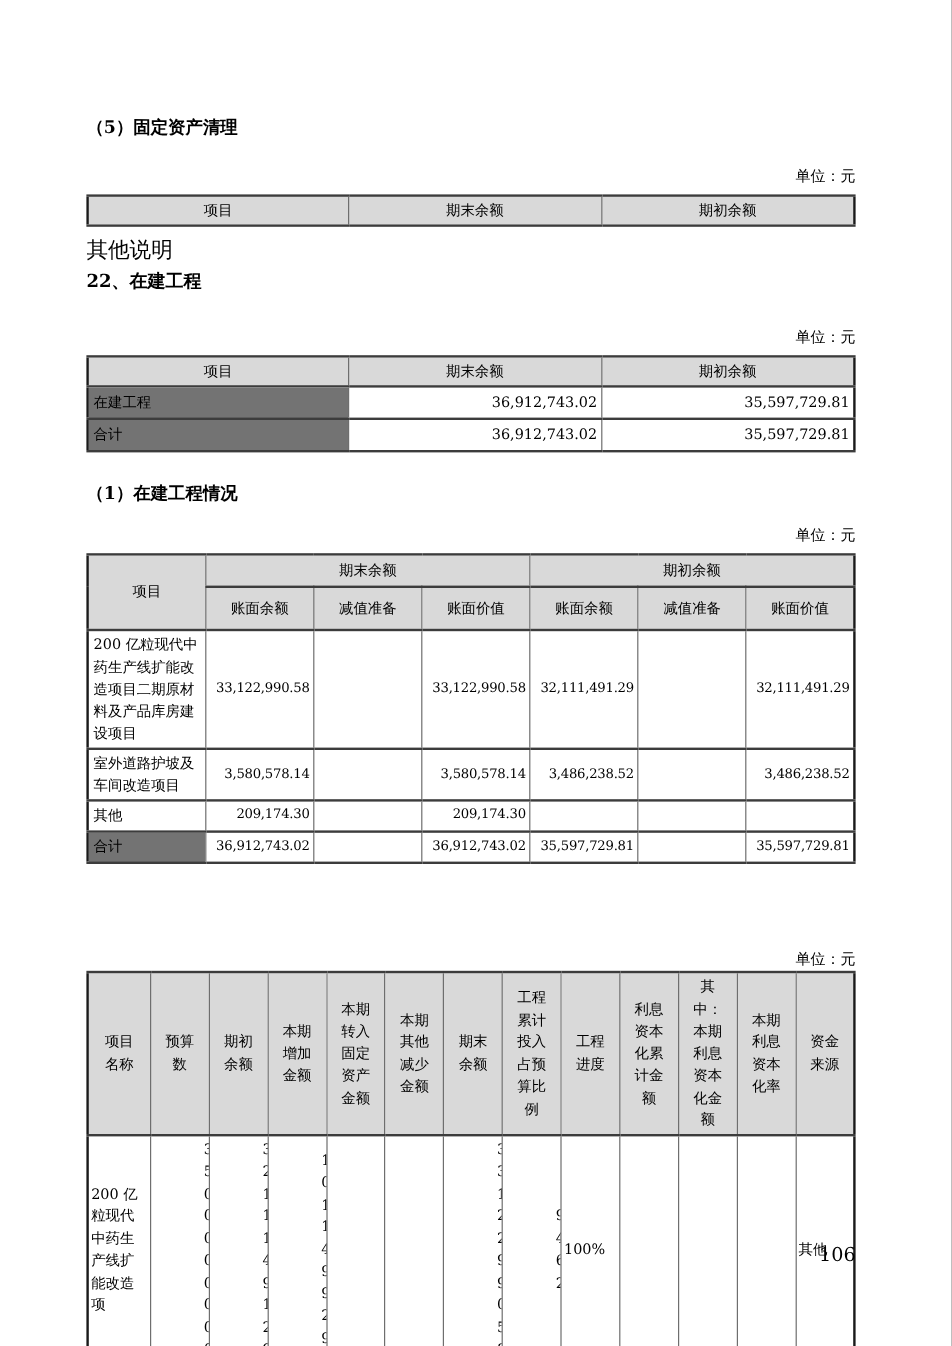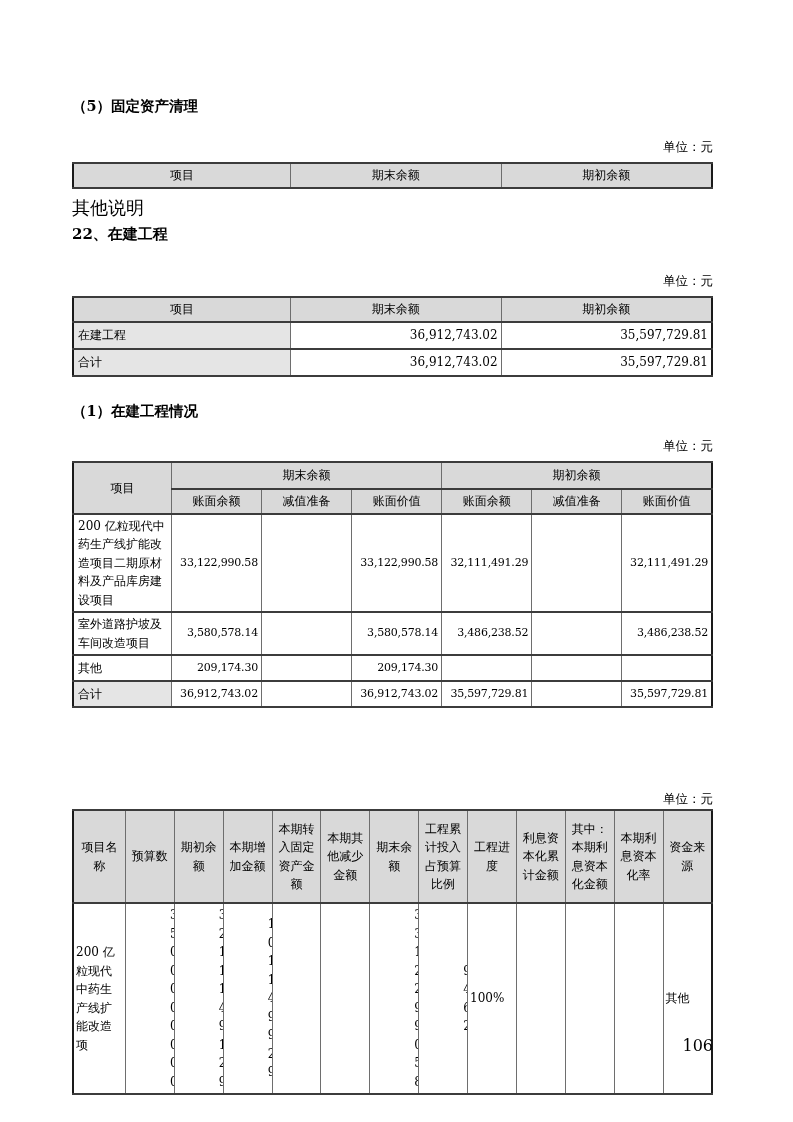--- a/index.html
+++ b/index.html
@@ -24,22 +24,22 @@
   table.doc {
     width:641px; border-collapse:collapse; table-layout:fixed;
     border:2px solid #1a1a1a;
   }
   table.doc th, table.doc td {
     border-left:1px solid #6e6e6e; border-right:1px solid #6e6e6e;
     border-top:2px solid #3c3c3c; border-bottom:2px solid #3c3c3c;
     font-size:12px; font-weight:normal; line-height:18.5px;
     vertical-align:middle; word-break:break-all; overflow:hidden;
   }
-  table.doc th { background:#d9d9d9; text-align:center; padding:2px 3px; }
-  td.lbl { background:#e5e5e5; }
+  table.doc th { background:#d9d9d9; text-align:center; padding:2px 10px; }
+  td.lbl { background:#737373; }
   td.txt { text-align:left; padding:2px 4px; }
   td.num { text-align:right; padding:2px 3px; }
   .t-cip td.num { font-size:11px; letter-spacing:-0.2px; }
   .t-chg th { padding:2px 2px; }
   .t-chg td { padding:2px 2px; font-size:11.5px; }
   .t-chg td.num { letter-spacing:-0.3px;padding-left:44px; }
 </style>
 </head>
 <body>
 
@@ -106,21 +106,21 @@
       <col style="width:14.1%">
         <col style="width:14.1%">
         <col style="width:14.1%">
     </colgroup>
     <tbody>
         <tr style="height:27px;">
       <th rowspan="2">项目</th>
       <th colspan="3">期末余额</th>
       <th colspan="3">期初余额</th>
     </tr>
-    <tr style="height:24px;">
+    <tr style="height:36px;">
       <th>账面余额</th>
       <th>减值准备</th>
       <th>账面价值</th>
       <th>账面余额</th>
       <th>减值准备</th>
       <th>账面价值</th>
     </tr>
     <tr>
       <td class="txt">200 亿粒现代中药生产线扩能改造项目二期原材料及产品库房建设项目</td>
       <td class="num">33,122,990.58</td>

